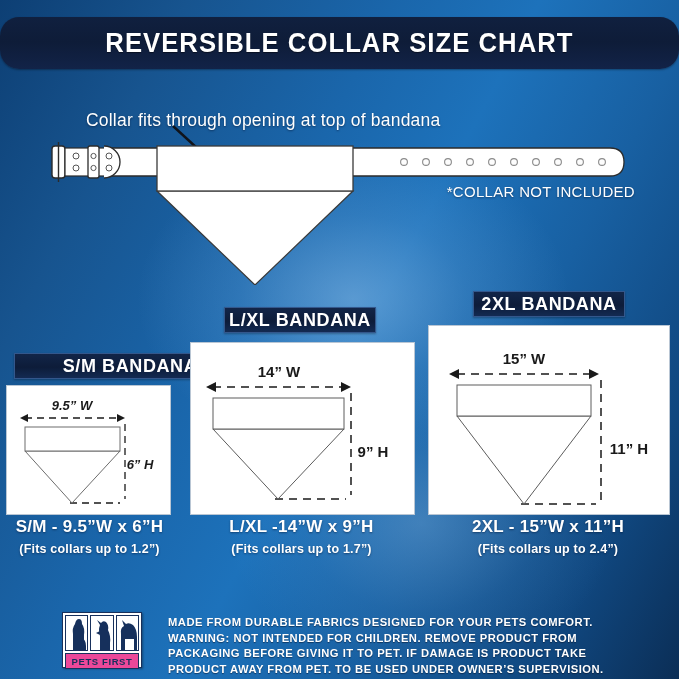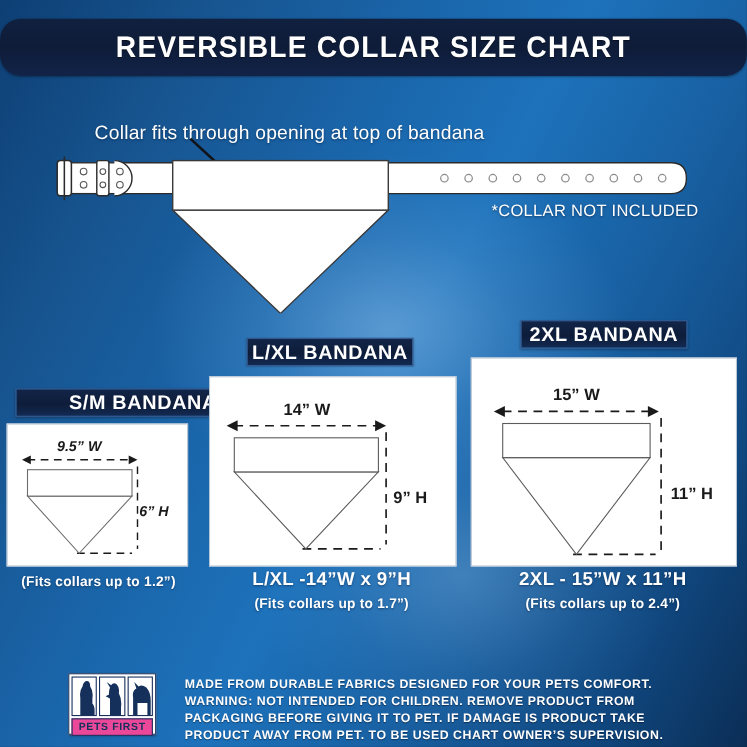--- a/index.html
+++ b/index.html
@@ -242,20 +242,21 @@
 
         <line x1="118" y1="38" x2="118" y2="113" stroke="#1a1a1a" stroke-width="1.3" stroke-dasharray="7,5"></line>
         <line x1="63" y1="117" x2="113" y2="117" stroke="#1a1a1a" stroke-width="1.3" stroke-dasharray="7,5"></line>
         <text x="133" y="83" font-family="Liberation Sans, sans-serif" font-size="13" font-weight="bold" fill="#1a1a1a" text-anchor="middle">6” H</text>
 
         <polygon points="18,65 113,65 65,117" fill="#ffffff" stroke="#6d6d6d" stroke-width="1"></polygon>
         <rect x="18" y="41" width="95" height="24" fill="#ffffff" stroke="#6d6d6d" stroke-width="1"></rect>
       </svg>
     </div>
     <div class="size-caption" style="left:8px; top:232px; width:163px;">
+      <div class="main">S/M - 9.5”W x 6”H</div>
       <div class="sub">(Fits collars up to 1.2”)</div>
     </div>
 
     <div class="badge" style="left:224px; top:22px; width:150px;">L/XL BANDANA</div>
     <div class="card" style="left:190px; top:57px; width:223px; height:171px;">
       <svg width="221" height="169" viewBox="0 0 221 169">
         <line x1="22" y1="44" x2="153" y2="44" stroke="#1a1a1a" stroke-width="1.5" stroke-dasharray="8,6"></line>
         <polygon points="15,44 25,39 25,49" fill="#1a1a1a"></polygon>
         <polygon points="160,44 150,39 150,49" fill="#1a1a1a"></polygon>
         <text x="88" y="34" font-family="Liberation Sans, sans-serif" font-size="15" font-weight="bold" fill="#1a1a1a" text-anchor="middle">14” W</text>
@@ -312,17 +313,17 @@
           </svg>
         </div>
       </div>
       <div class="logo-name">PETS FIRST</div>
     </div>
 
     <div class="legal">
       <div>MADE FROM DURABLE FABRICS DESIGNED FOR YOUR PETS COMFORT.</div>
       <div>WARNING:  NOT  INTENDED   FOR   CHILDREN. REMOVE PRODUCT FROM</div>
       <div>PACKAGING BEFORE GIVING IT TO PET.  IF DAMAGE IS PRODUCT TAKE</div>
-      <div>PRODUCT AWAY FROM PET. TO BE USED CHART OWNER’S SUPERVISION.</div>
+      <div>PRODUCT AWAY FROM PET. TO BE USED UNDER OWNER’S SUPERVISION.</div>
     </div>
   </div>
 
 </div>
 
 </body></html>

